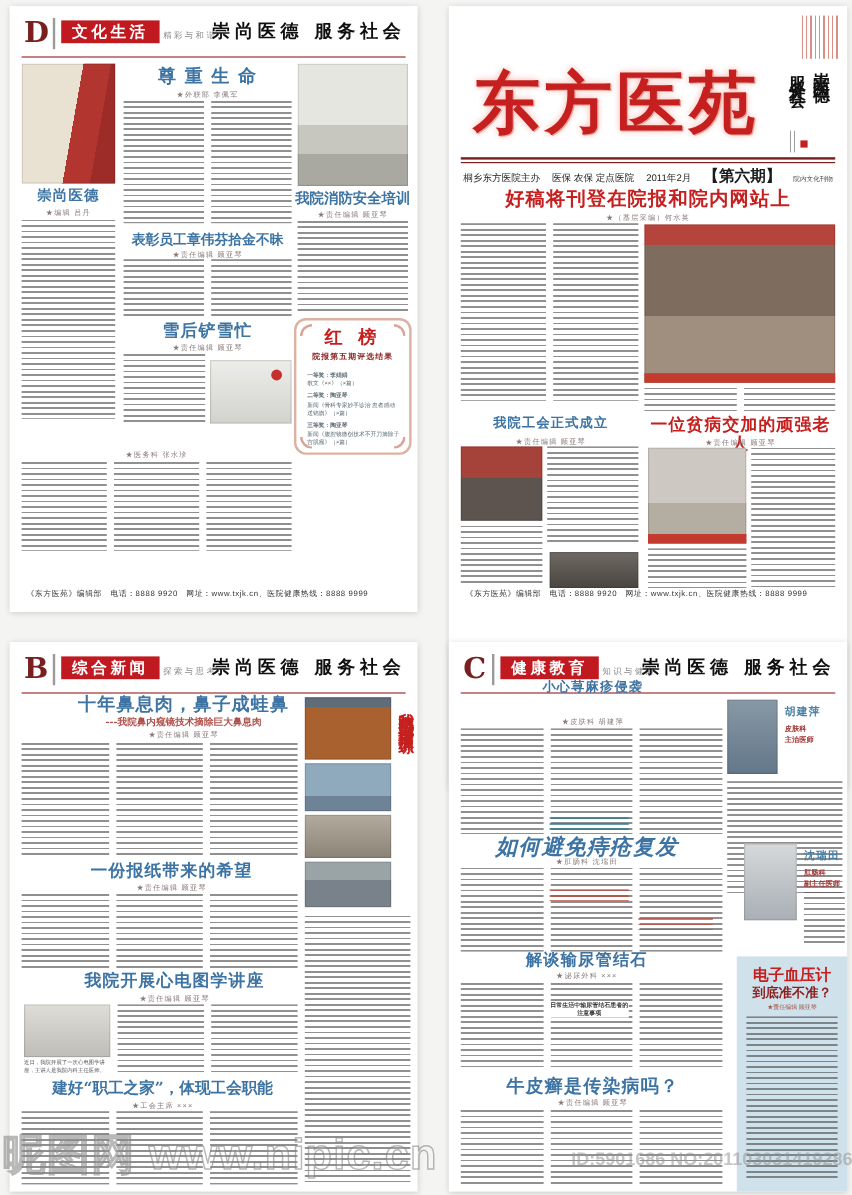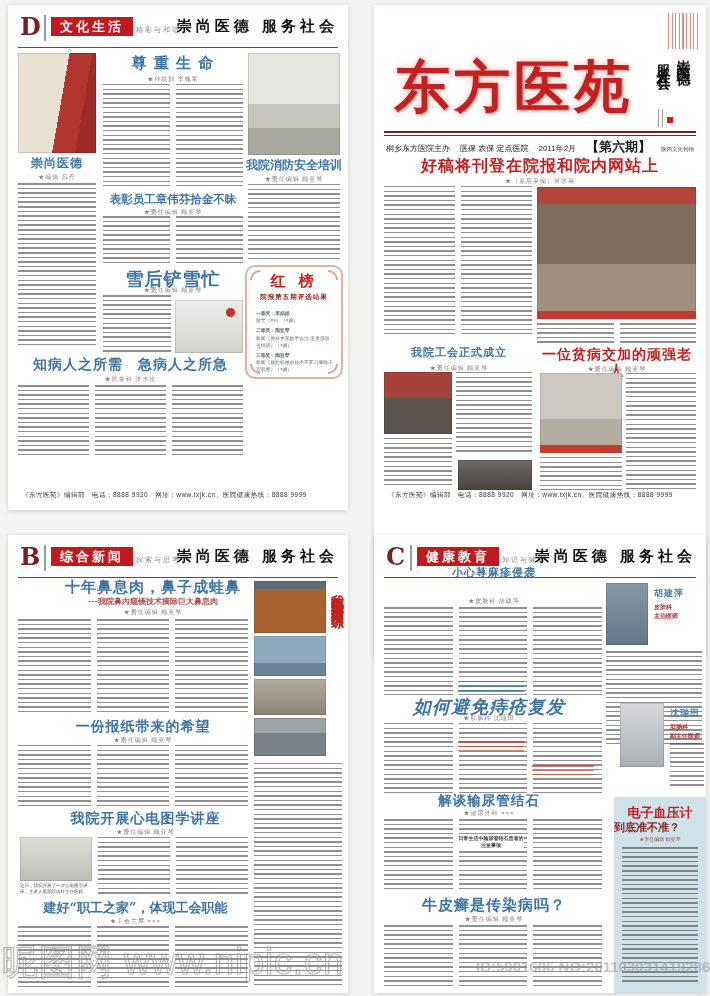--- a/index.html
+++ b/index.html
@@ -84,26 +84,26 @@
 
   
   .vtitle{position:absolute;left:320px;top:48px;height:195px;writing-mode:vertical-rl;text-orientation:upright;font-family:"DejaVu Serif",serif;font-weight:bold;font-size:13px;letter-spacing:2px;color:#c5201f}
   .ecg-cap{position:absolute;left:12px;top:348px;width:72px;font-size:4.5px;line-height:5.5px;color:#555}
 
   
   .doc-name{position:absolute;font-size:9px;font-weight:bold;color:#4a7fa5;letter-spacing:1px}
   .doc-dept{position:absolute;font-size:6px;color:#a03030;font-weight:bold}
   .bp{position:absolute;left:240px;top:262px;width:92px;height:196px;background:#cfe2eb}
   .bp-t1{position:absolute;left:0;right:0;top:7px;text-align:center;font-family:Liberation Serif, serif;font-weight:bold;font-size:13px;color:#c5201f}
-  .bp-t2{position:absolute;left:0;right:0;top:23px;text-align:left;font-family:"DejaVu Serif",serif;font-weight:bold;font-size:11px;color:#8a1f1f}
+  .bp-t2{position:absolute;left:0;right:0;top:23px;text-align:center;font-family:"DejaVu Serif",serif;font-weight:bold;font-size:11px;color:#8a1f1f}
   .bp-byl{position:absolute;left:0;right:0;top:39px;text-align:center;font-size:5px;color:#a05548}
   .stone-sub{position:absolute;left:84px;top:300px;width:66px;background:#fff;font-size:5px;font-weight:bold;color:#3a3a3a;line-height:6.5px;text-align:center}
 
   
-  .wm-nipic{position:absolute;left:2px;top:938px;width:360px;font-weight:normal;font-size:36px;letter-spacing:1px;white-space:nowrap;color:rgba(255,255,255,.14);-webkit-text-stroke:1.2px rgba(125,125,125,.55);z-index:50}
+  .wm-nipic{position:absolute;left:2px;top:938px;width:360px;font-weight:bold;font-size:36px;letter-spacing:1px;white-space:nowrap;color:rgba(255,255,255,.14);-webkit-text-stroke:1.2px rgba(125,125,125,.55);z-index:50}
   .wm-id{position:absolute;left:476px;top:958px;font-weight:bold;font-size:15px;white-space:nowrap;color:rgba(150,150,150,.55);z-index:50}
 </style>
 </head>
 <body>
 
 <div class="page" id="pageD">
   <div class="sec-letter">D</div>
   <div class="sec-bar"></div>
   <div class="sec-badge">文化生活</div>
   <div class="sec-sub">精彩与和谐</div>
@@ -127,21 +127,21 @@
   <div class="byl" style="left:238px;top:170px;width:96px">★责任编辑 顾亚琴</div>
   <div class="ftblock" style="left:240px;top:179px;width:92px;height:76px"></div>
 
   <div class="ttl blue" style="left:95px;top:188px;width:140px;font-size:11.5px;letter-spacing:0">表彰员工章伟芬拾金不昧</div>
   <div class="byl" style="left:95px;top:203px;width:140px">★责任编辑 顾亚琴</div>
   <div class="cols" style="left:95px;top:211px;width:140px;height:48px">
       <div></div>
       <div></div>
     </div>
 
-  <div class="ttl blue" style="left:95px;top:264px;width:140px;font-size:18px">雪后铲雪忙</div>
+  <div class="ttl blue" style="left:95px;top:264px;width:140px;font-size:14px">雪后铲雪忙</div>
   <div class="byl" style="left:95px;top:281px;width:140px">★责任编辑 顾亚琴</div>
   <div class="ftblock" style="left:95px;top:290px;width:68px;height:58px"></div>
   <div class="ph ph-snow" style="left:167px;top:295px;width:68px;height:53px">
       <div class="umbrella"></div>
     </div>
 
   <div class="honor">
     <div class="orn" style="left:3px;top:3px"></div>
     <div class="orn" style="right:3px;top:3px;transform:rotate(90deg)"></div>
     <div class="orn" style="left:3px;bottom:3px;transform:rotate(-90deg)"></div>
@@ -151,21 +151,20 @@
     <div class="honor-entries">
       <div class="prize">一等奖：李娟娟</div>
       <div>散文《××》（×篇）</div>
       <div class="prize">二等奖：陶亚琴</div>
       <div>新闻《骨科专家妙手诊治 患者感动送锦旗》（×篇）</div>
       <div class="prize">三等奖：陶亚琴</div>
       <div>新闻《腹腔镜微创技术不开刀摘除子宫肌瘤》（×篇）</div>
     </div>
   </div>
 
-  <div class="ttl blue" style="left:15px;top:352px;width:215px;font-size:14px">知病人之所需　急病人之所急</div>
   <div class="byl" style="left:15px;top:370px;width:215px">★医务科 张水珍</div>
   <div class="cols" style="left:10px;top:380px;width:225px;height:74px">
       <div></div>
       <div></div>
       <div></div>
     </div>
 
 
   <div class="pfooter">《东方医苑》编辑部　电话：8888 9920　网址：www.txjk.cn、医院健康热线：8888 9999</div>
 </div>

